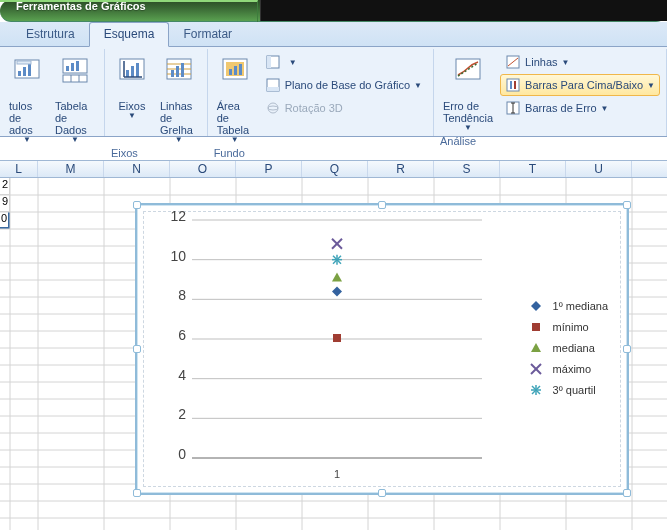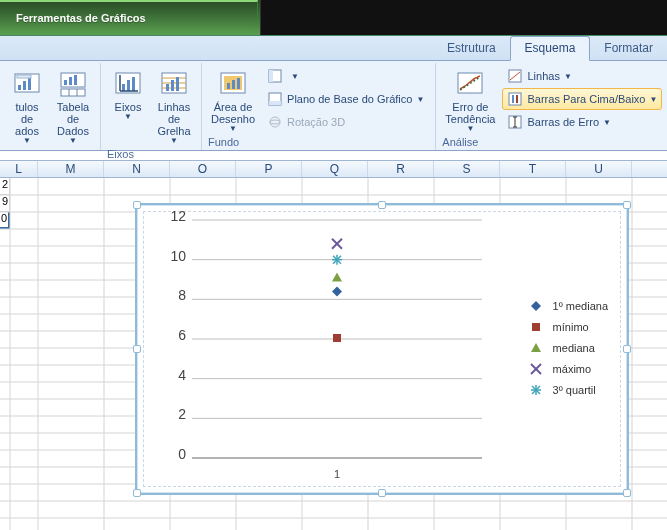--- a/index.html
+++ b/index.html
@@ -7,45 +7,44 @@
     margin: 0;
     font-family: "Segoe UI", Tahoma, sans-serif;
     font-size: 11px;
     background: #fff;
     width: 667px;
     height: 530px;
     overflow: hidden;
     position: relative;
   }
   .title-bar {
-    height: 36px;
+    height: 22px;
     background: linear-gradient(to bottom, #2a4a25, #3a6a35 40%, #5aa050);
     border-bottom: 1px solid #486;
     display: flex;
-    align-items: center;
     padding-left: 16px;
     position: relative;
+    border-radius: 11px;
   }
   .title-bar::after{
     content:"";
     position:absolute;
     left:260px; right:0; top:0; bottom:0;
     background:#111;
     border-left:1px solid #333;
   }
   .title-text { color: #fff; font-weight: bold; text-shadow: 0 1px 1px rgba(0,0,0,.3);}
   .ctx-tab { position:absolute; left:0; top:0; height:22px; width:258px; border-top:2px solid #8fd87a; border-right:1px solid #3d7d3d;}
   .tabs-row {
     height: 25px;
     display:flex;
     align-items:flex-end;
     padding-left:12px;
     background: linear-gradient(to bottom,#dce9f7,#cfe2f5);
     border-bottom:1px solid #8ba4c7;
-    justify-content:flex-end;
   }
   .tab {
     padding: 4px 14px 5px;
     color:#3b5a86;
     cursor:pointer;
     font-size:12px;
   }
   .tab.active {
     background:#eaf2fb;
     border:1px solid #8ba4c7;
@@ -86,21 +85,21 @@
   .lgbtn {
     display:flex;
     flex-direction:column;
     align-items:center;
     min-width:42px;
     padding:2px 2px 0 2px;
     border:1px solid transparent;
     border-radius:3px;
     cursor:pointer;
   }
-  .lgbtn .lbl { color:#2a4a7a; text-align:center; line-height:1.1; margin-top:1px;}
+  .lgbtn .lbl { color:#2a4a7a; line-height:1.1; margin-top:14px;}
   .icon32 { width:32px; height:32px; display:flex; align-items:center; justify-content:center;}
   .icon16 { width:16px; height:16px; display:inline-flex; align-items:center; justify-content:center; margin-right:4px;}
   .caret { font-size:8px; color:#2a4a7a; margin-top:0; line-height:1;}
   .vlist { display:flex; flex-direction:column; gap:1px;}
   .smbtn {
     display:flex;
     align-items:center;
     padding:2px 4px;
     border:1px solid transparent;
     border-radius:3px;
@@ -248,21 +247,21 @@
         <span class="icon32">
           <svg width="28" height="28">
               <rect x="2" y="3" width="24" height="20" fill="#fff" stroke="#6b88ad"></rect>
               <rect x="5" y="6" width="18" height="14" fill="#f0c870"></rect>
               <rect x="8" y="13" width="3" height="6" fill="#5c8bc6"></rect>
               <rect x="13" y="10" width="3" height="9" fill="#5c8bc6"></rect>
               <rect x="18" y="8" width="3" height="11" fill="#5c8bc6"></rect>
             </svg>
         </span>
         <span class="lbl" style="white-space:pre-line">Área de
-Desenho</span>
+Tabela</span>
         <span class="caret">▼</span>
       </div>
       <div class="vlist">
         <div class="smbtn">
           <span class="icon16">
               <svg width="14" height="14">
                 <rect x="1" y="1" width="12" height="12" fill="#fff" stroke="#6b88ad"></rect>
                 <rect x="1" y="1" width="4" height="12" fill="#d9e6f5"></rect>
               </svg>
             </span>

